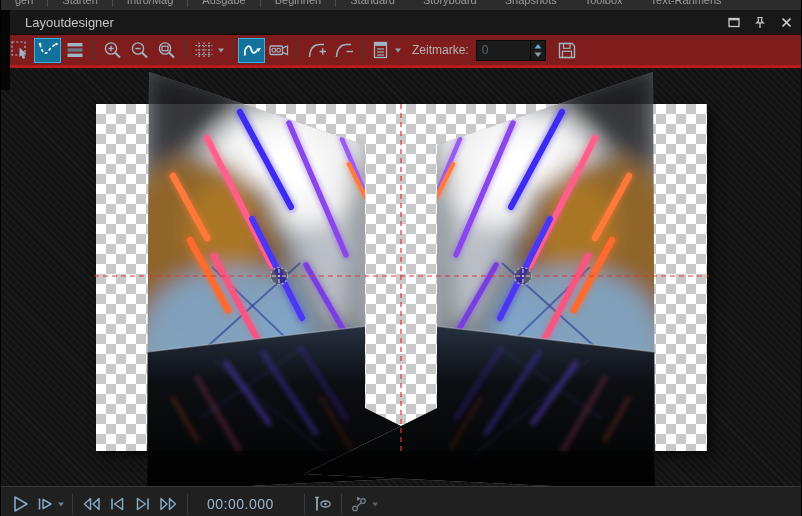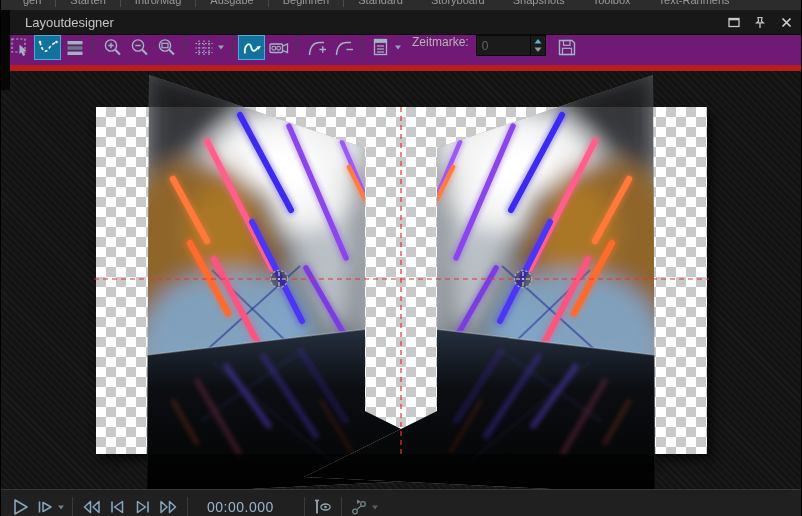--- a/index.html
+++ b/index.html
@@ -1,33 +1,33 @@
 <!DOCTYPE html>
 <html><head>
 <meta charset="utf-8">
 <style>
   html,body{margin:0;padding:0;background:#000;}
   .window{position:relative;width:802px;height:516px;overflow:hidden;
           font-family:"Liberation Sans",sans-serif;background:#161616;
           border-left:1px solid #000;border-right:1px solid #000;box-sizing:border-box;}
   
   .menu-strip{height:10px;background:#2c2c2c;overflow:hidden;display:flex;align-items:flex-start;
-              padding-left:8px;white-space:nowrap;}
+              padding-left:0;white-space:nowrap;}
   .menu-item{font-size:11px;color:#9a9a9a;line-height:13px;margin-top:-6px;padding:0 14px;}
   .menu-item.with-sep{border-right:1px solid #4a4a4a;}
   
   .titlebar{height:24px;background:#181818;display:flex;align-items:center;
             border-bottom:1px solid #0a0a0a;}
   .titlebar .title{color:#c4c4c4;font-size:13px;padding-left:24px;flex:1;}
   .win-btn{width:22px;height:18px;display:flex;align-items:center;justify-content:center;
            margin-right:4px;cursor:default;}
   .left-strip{position:absolute;left:0;top:10px;width:9px;height:80px;background:#060606;z-index:5;}
   
-  .toolbar{height:30px;background:#701a75;border-bottom:6px solid #b91c1c;
-           display:flex;align-items:flex-start;padding-left:6px;}
+  .toolbar{height:30px;background:#7f1d1d;border-bottom:3px solid #b91c1c;
+           display:flex;align-items:center;padding-left:6px;}
   .tbtn{width:27px;height:25px;display:flex;align-items:center;justify-content:center;
         border:1px solid transparent;box-sizing:border-box;}
   .tbtn.active{background:#13729c;border-color:#3fb0e0;}
   .tbtn-wide{display:flex;align-items:center;height:25px;padding:0 2px;}
   .sep{width:1px;height:20px;background:#3c3c3c;margin:0 5px;}
   .caret{margin-left:2px;display:flex;}
   .tm-label{color:#b5b5b5;font-size:12px;margin:0 7px 0 8px;}
   .tm-input{display:flex;align-items:stretch;height:21px;background:#1b1b1b;
             border:1px solid #090909;box-sizing:border-box;}
   .tm-value{width:46px;font-size:12px;color:#58646e;display:flex;align-items:center;

